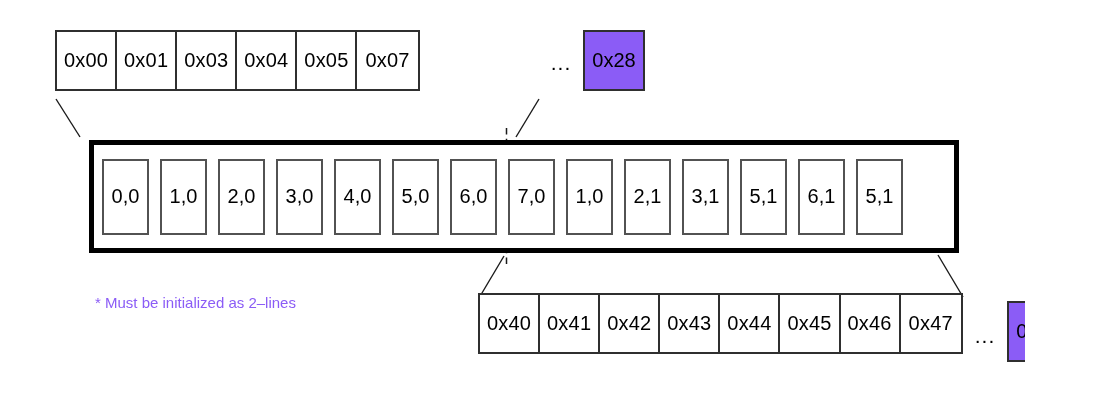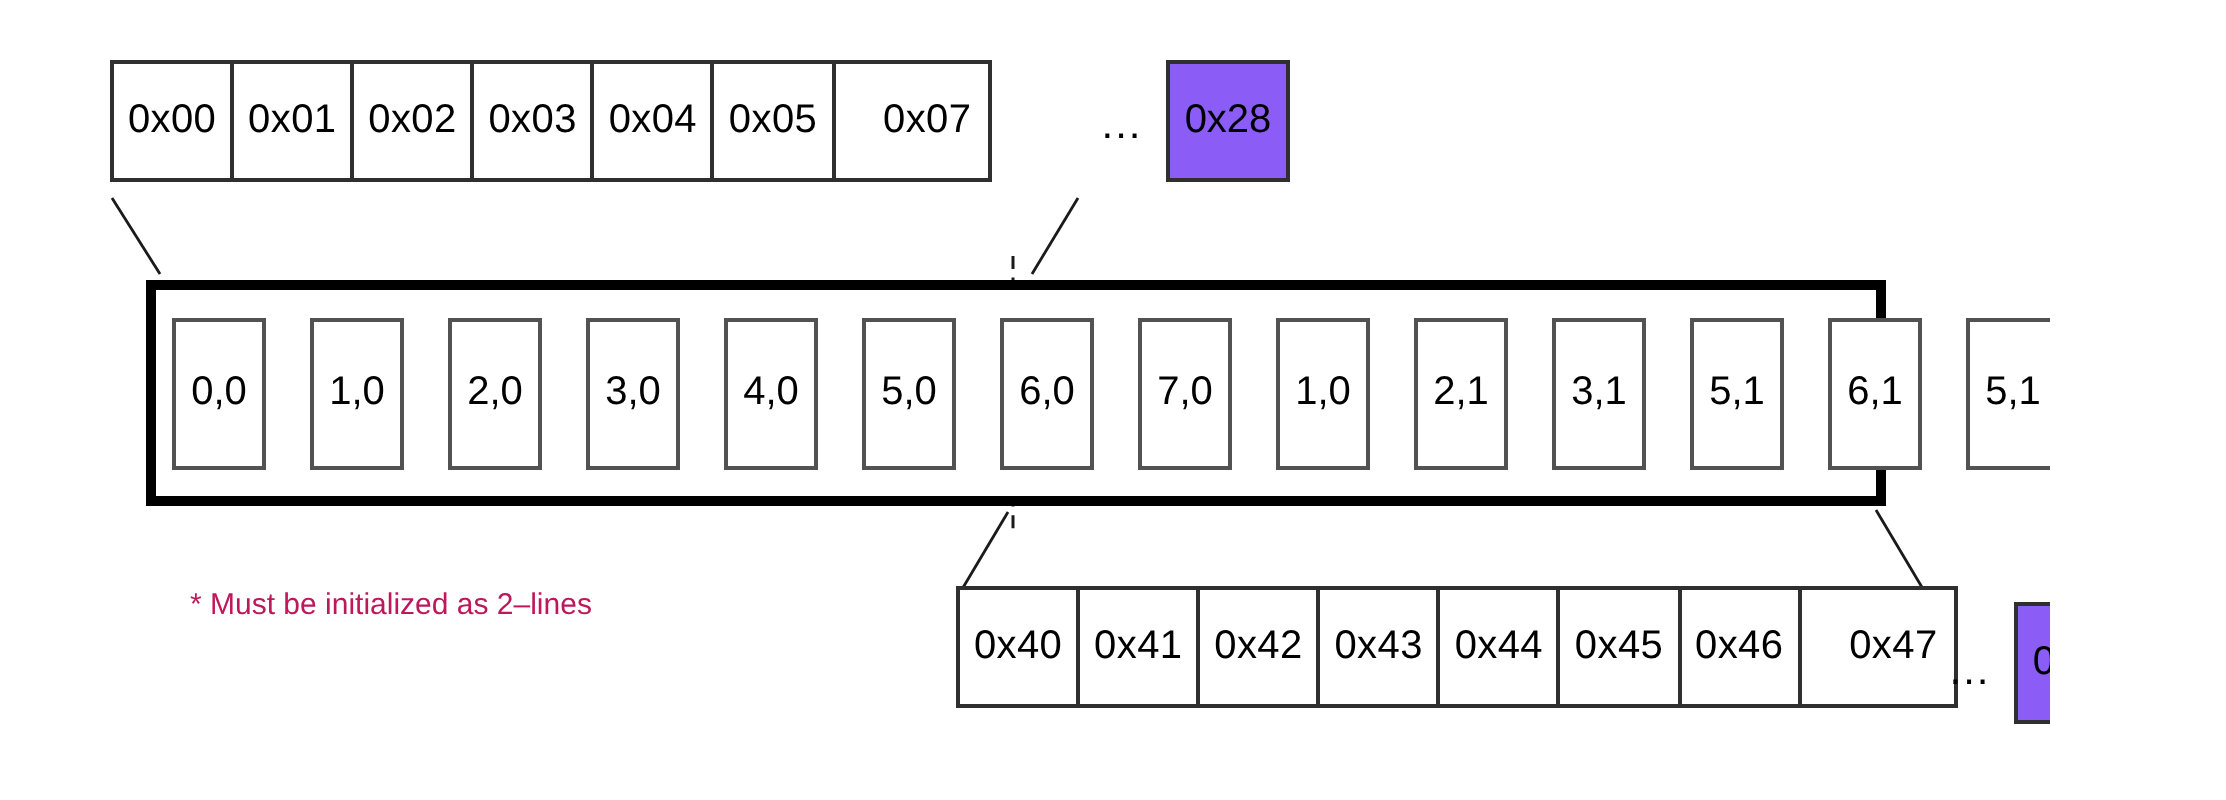--- a/index.html
+++ b/index.html
@@ -39,21 +39,21 @@
     box-sizing: border-box;
     flex: 0 0 60.1px;
     height: 57px;
     border-right: 2px solid #2f2f2f;
     display: flex;
     align-items: center;
     justify-content: center;
     font-size: 20px;
     letter-spacing: 0.2px;
   }
-  .hex-cell:last-child { border-right: none; margin-left: 16px; }
+  .hex-cell:last-child { border-right: none; }
 
   
   .hex-box {
     position: absolute;
     box-sizing: border-box;
     width: 62px;
     height: 61px;
     border: 2px solid #2f2f2f;
     display: flex;
     align-items: center;
@@ -71,70 +71,69 @@
     text-align: center;
     font-size: 21px;
     letter-spacing: 1px;
   }
   .el-line1 { left: 545px; top: 51px;  }
   .el-line2 { left: 969px; top: 324px; }
 
   
   .lcd-frame {
     position: absolute;
-    left: 73px;
+    left: 89px;
     top: 140px;
     box-sizing: border-box;
     width: 870px;
     height: 113px;
     border: 5px solid #000000;
     background: #ffffff;
     display: flex;
     align-items: center;
     padding-left: 8px;
-    gap: 22px;
+    gap: 11px;
   }
   .lcd-cell {
     box-sizing: border-box;
     flex: 0 0 47px;
     height: 76px;
     border: 2px solid #525252;
     display: flex;
     align-items: center;
     justify-content: center;
     font-size: 20px;
     background: #ffffff;
   }
 
   .footnote {
     position: absolute;
     left: 95px;
     top: 294px;
     font-size: 15px;
-    color: #be185d;
+    color: #8b5cf6;
     white-space: pre;
   }
 </style>
 </head>
 <body>
 
 <div class="canvas">
 
   <svg class="connectors" viewBox="0 0 1113 400" xmlns="http://www.w3.org/2000/svg">
     <line x1="56" y1="99" x2="80" y2="137" stroke="#1a1a1a" stroke-width="1.4"></line>
     <line x1="539" y1="99" x2="516" y2="137" stroke="#1a1a1a" stroke-width="1.4"></line>
     <line x1="504" y1="256" x2="479" y2="298" stroke="#1a1a1a" stroke-width="1.4"></line>
     <line x1="938" y1="255" x2="963" y2="297" stroke="#1a1a1a" stroke-width="1.4"></line>
     <line x1="506.5" y1="128" x2="506.5" y2="266" stroke="#1a1a1a" stroke-width="1.5" stroke-dasharray="6.5 4.3"></line>
   </svg>
 
   <div class="hex-row row-line1">
     <div class="hex-cell">0x00</div>
     <div class="hex-cell">0x01</div>
-    <div class="hex-cell">0x02</div>
     <div class="hex-cell">0x03</div>
     <div class="hex-cell">0x04</div>
     <div class="hex-cell">0x05</div>
     <div class="hex-cell">0x07</div>
   </div>
   <span class="ellipsis el-line1">...</span>
   <div class="hex-box box-end-line1">0x28</div>
 
   <div class="lcd-frame">
     <div class="lcd-cell">0,0</div>

